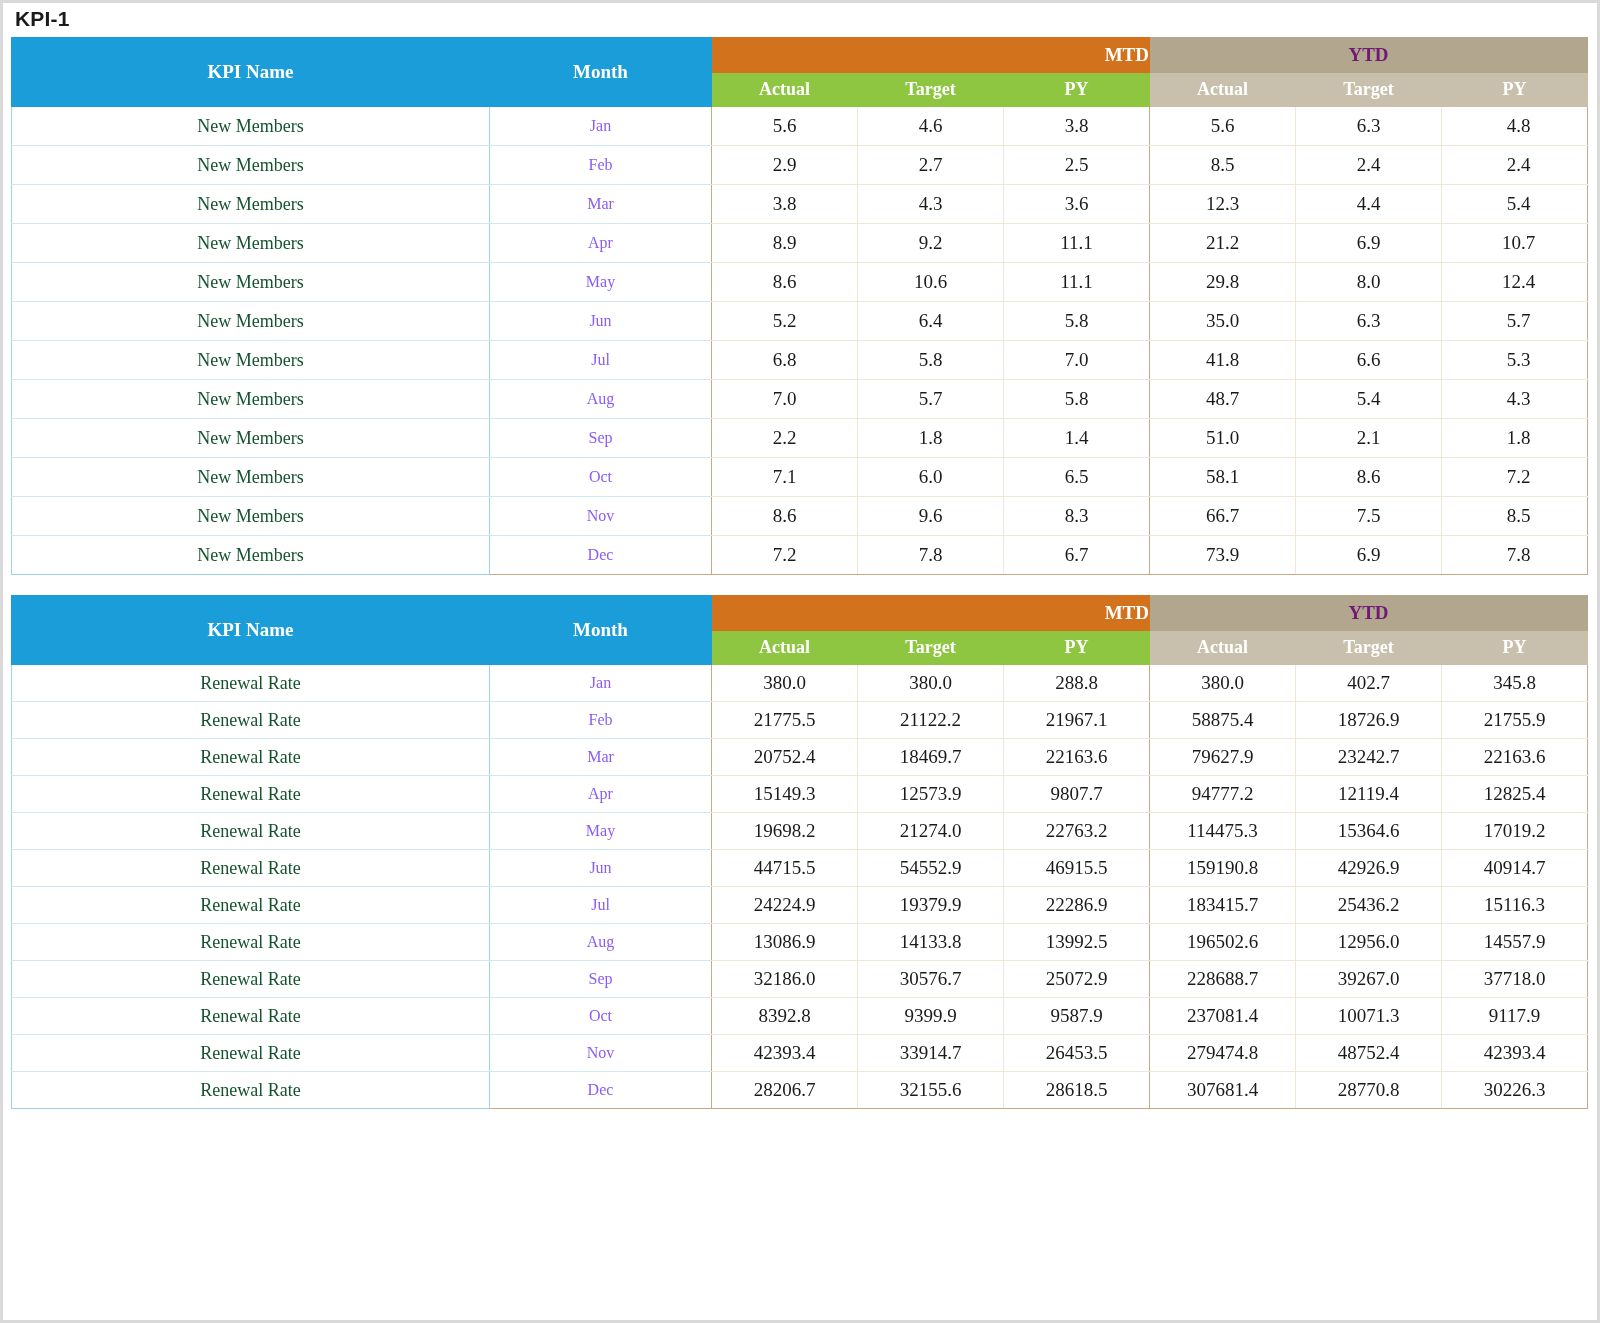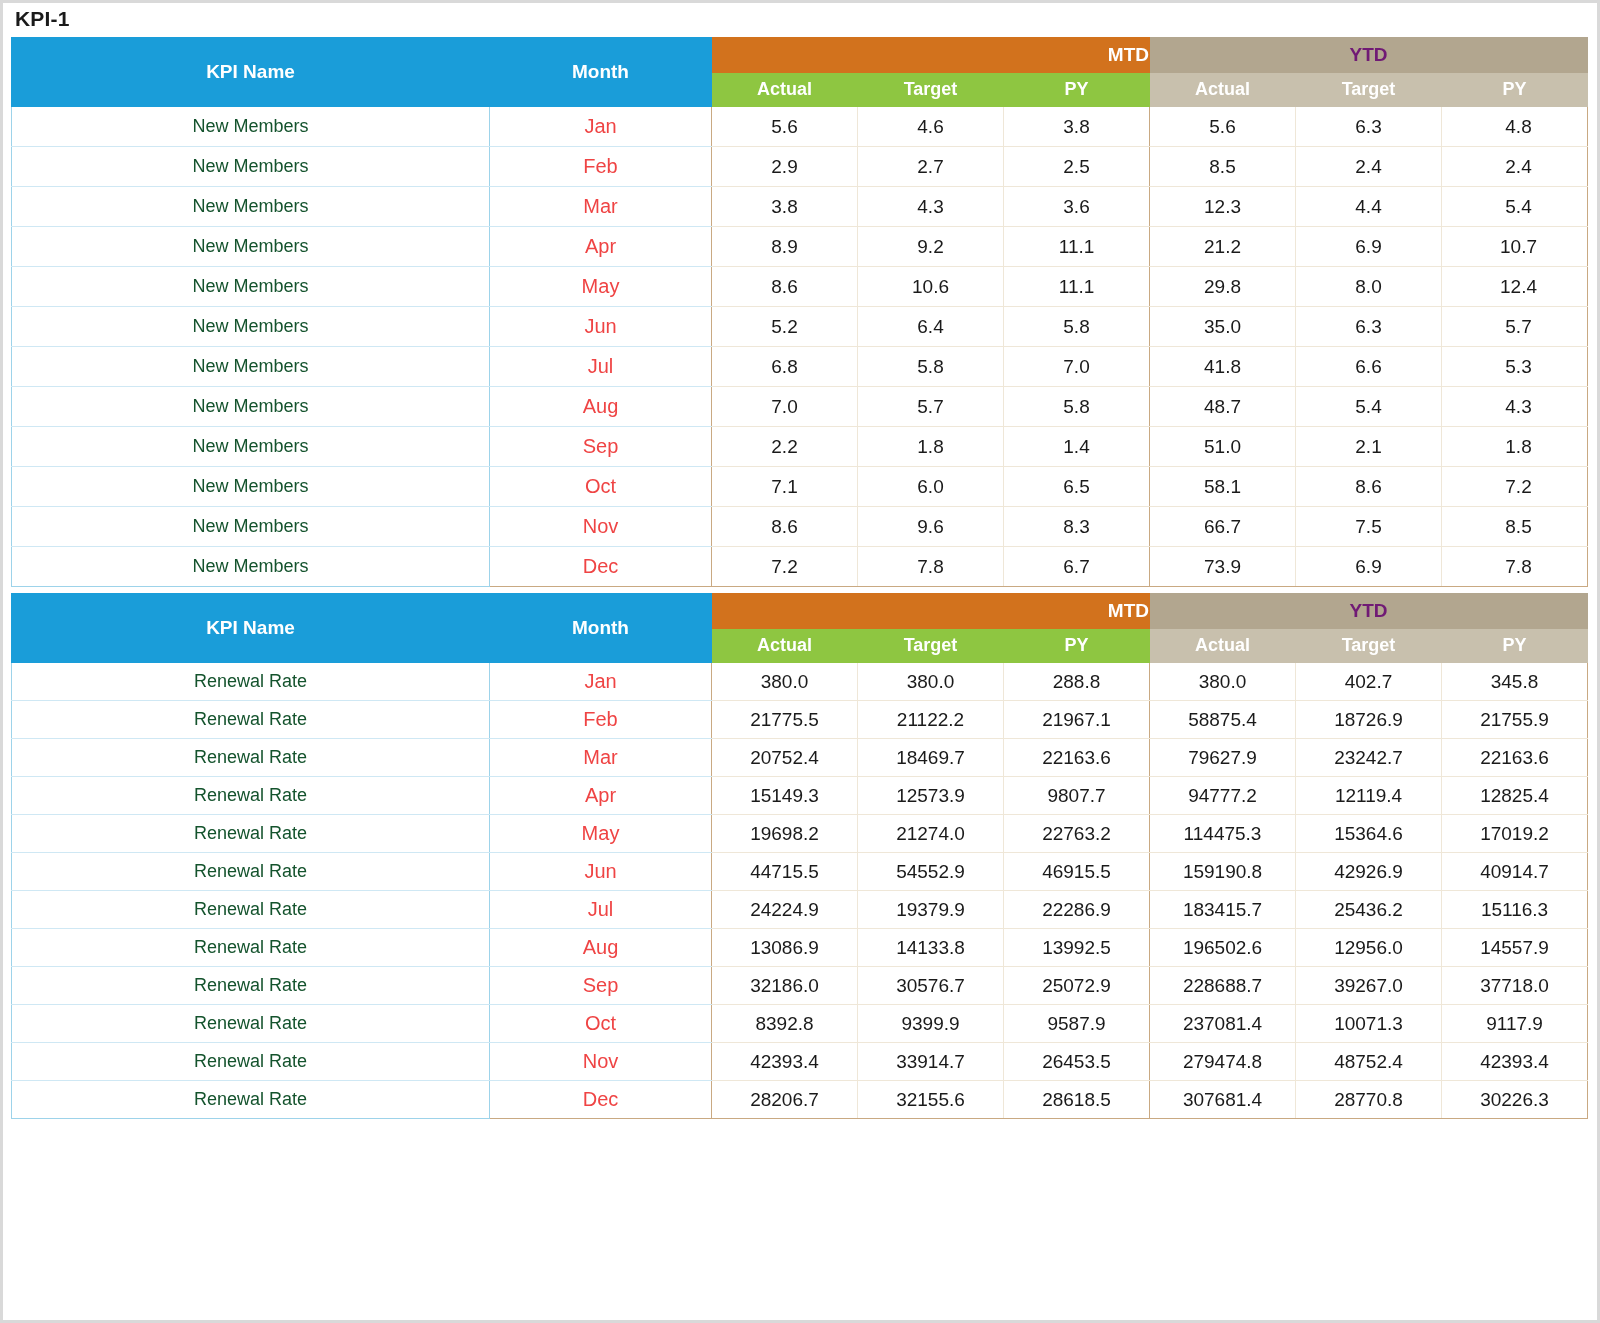--- a/index.html
+++ b/index.html
@@ -12,34 +12,35 @@
     width: 1600px;
     height: 1323px;
     box-sizing: border-box;
     border: 3px solid #d9d9d9;
     background: #ffffff;
     padding: 0 8px;
     position: relative;
     overflow: hidden;
   }
   .section {
-    margin-bottom: 6px;
+    margin-bottom: 20px;
     border-radius: 24px;
   }
   .section-title {
     font-size: 21px;
     font-weight: bold;
     color: #1a1a1a;
     padding: 4px 0 6px 4px;
     letter-spacing: 0.2px;
   }
   table.kpi {
     border-collapse: collapse;
     width: 1306px;
     table-layout: fixed;
+    font-family: Liberation Serif, serif;
   }
   table.kpi col.c-name   { width: 478px; }
   table.kpi col.c-month  { width: 222px; }
   table.kpi col.c-num    { width: 146px; }
 
   
   .hdr-name, .hdr-month {
     background: #1a9dd9;
     color: #ffffff;
     font-weight: bold;
@@ -91,22 +92,22 @@
     color: #14532d;
     padding: 8px 0;
     border-left: 1px solid #9dd3ea;
     border-right: 1px solid #9dd3ea;
     border-top: 1px solid #cfe8f4;
     border-bottom: 1px solid #cfe8f4;
     background: #ffffff;
   }
   td.cell-month {
     text-align: center;
-    font-size: 20px;
-    color: #ef4444;
+    font-size: 16px;
+    color: #8b5cf6;
     padding: 8px 0;
     border-left: 1px solid #9dd3ea;
     border-right: 1px solid #c9a982;
     border-top: 1px solid #cfe8f4;
     border-bottom: 1px solid #cfe8f4;
     background: #ffffff;
   }
   td.cell-mtd {
     text-align: center;
     font-size: 19px;

